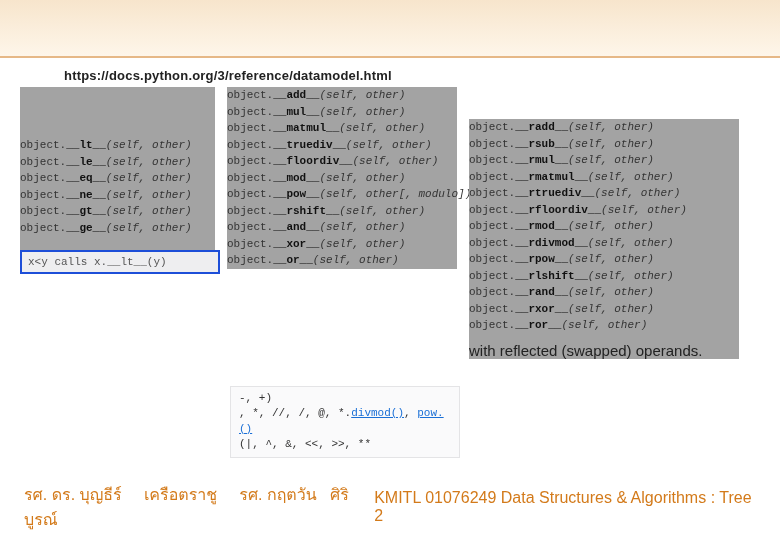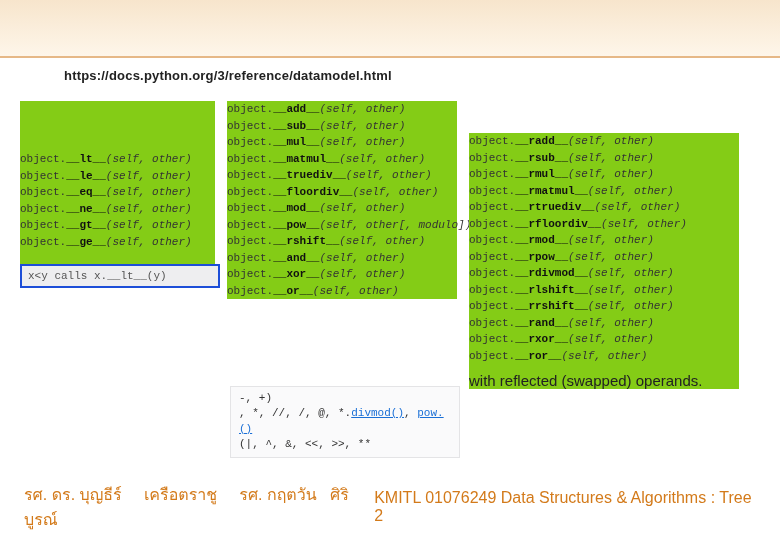--- a/index.html
+++ b/index.html
@@ -1,21 +1,21 @@
 <!DOCTYPE html>
 <html><head>
 <meta charset="utf-8">
 <style>
   * { margin: 0; padding: 0; box-sizing: border-box; }
   body { width: 780px; height: 540px; font-family: Georgia, 'Times New Roman', serif; font-size: 12px; background: #fff; overflow: hidden; }
   .header-band { background: linear-gradient(#f7e5cc, #fef6ea); border-bottom: 2px solid #e6b887; height: 58px; width: 100%; }
   .content { padding: 10px 20px 0 20px; position: relative; }
-  .url { font-family: "Segoe UI", Tahoma, sans-serif; font-size: 13px; font-weight: 600; color: #222; margin-bottom: 18px; letter-spacing: 0.2px; padding-left: 44px; }
+  .url { font-family: "Segoe UI", Tahoma, sans-serif; font-size: 13px; font-weight: 600; color: #222; margin-bottom: 4px; letter-spacing: 0.2px; padding-left: 44px; }
   .cols { display: flex; gap: 12px; align-items: flex-start; }
-  .col { background: #84cc16; display: flex; flex-direction: column; }
+  .col { background: #a3a3a3; display: flex; flex-direction: column; }
   .col1 { width: 195px; }
   .col2 { width: 230px; }
   .col3 { width: 270px; margin-top: 32px; }
   .line { font-family: "Courier New", monospace; font-size: 11px; color: #333; white-space: nowrap; line-height: 1.5; }
   .line .obj { color: #333; }
   .line .meth { font-weight: bold; color: #111; }
   .line .args { color: #333; font-style: italic; }
   .call-box { margin-top: 14px; background: #eeeef0; border: 2px solid #1d4ed8; padding: 4px 6px; font-family: "Courier New", monospace; font-size: 11px; color: #555; width: 200px; }
   .ops-box { margin-top: 8px; margin-left: 210px; background: #fafafb; border: 1px solid #e4e4e6; padding: 4px 8px; font-family: "Courier New", monospace; font-size: 11px; color: #333; width: 230px; line-height: 1.4; position: absolute; top: 320px; }
   .ops-box a { color: #1a6fd6; text-decoration: underline; }
@@ -43,21 +43,20 @@
           <div class="line"><span class="obj">object.</span><span class="meth">__ne__</span><span class="args">(self, other)</span></div>
           <div class="line"><span class="obj">object.</span><span class="meth">__gt__</span><span class="args">(self, other)</span></div>
           <div class="line"><span class="obj">object.</span><span class="meth">__ge__</span><span class="args">(self, other)</span></div>
         </div>
       <div class="call-box">x&lt;y  calls  x.__lt__(y)</div>
     </div>
 
     <div class="col col2">
       <div id="col2-list">
           <div class="line"><span class="obj">object.</span><span class="meth">__add__</span><span class="args">(self, other)</span></div>
-          <div class="line"><span class="obj">object.</span><span class="meth">__sub__</span><span class="args">(self, other)</span></div>
           <div class="line"><span class="obj">object.</span><span class="meth">__mul__</span><span class="args">(self, other)</span></div>
           <div class="line"><span class="obj">object.</span><span class="meth">__matmul__</span><span class="args">(self, other)</span></div>
           <div class="line"><span class="obj">object.</span><span class="meth">__truediv__</span><span class="args">(self, other)</span></div>
           <div class="line"><span class="obj">object.</span><span class="meth">__floordiv__</span><span class="args">(self, other)</span></div>
           <div class="line"><span class="obj">object.</span><span class="meth">__mod__</span><span class="args">(self, other)</span></div>
           <div class="line"><span class="obj">object.</span><span class="meth">__pow__</span><span class="args">(self, other[, modulo])</span></div>
           <div class="line"><span class="obj">object.</span><span class="meth">__rshift__</span><span class="args">(self, other)</span></div>
           <div class="line"><span class="obj">object.</span><span class="meth">__and__</span><span class="args">(self, other)</span></div>
           <div class="line"><span class="obj">object.</span><span class="meth">__xor__</span><span class="args">(self, other)</span></div>
           <div class="line"><span class="obj">object.</span><span class="meth">__or__</span><span class="args">(self, other)</span></div>
@@ -66,24 +65,23 @@
 
     <div class="col col3">
       <div id="col3-list">
           <div class="line"><span class="obj">object.</span><span class="meth">__radd__</span><span class="args">(self, other)</span></div>
           <div class="line"><span class="obj">object.</span><span class="meth">__rsub__</span><span class="args">(self, other)</span></div>
           <div class="line"><span class="obj">object.</span><span class="meth">__rmul__</span><span class="args">(self, other)</span></div>
           <div class="line"><span class="obj">object.</span><span class="meth">__rmatmul__</span><span class="args">(self, other)</span></div>
           <div class="line"><span class="obj">object.</span><span class="meth">__rtruediv__</span><span class="args">(self, other)</span></div>
           <div class="line"><span class="obj">object.</span><span class="meth">__rfloordiv__</span><span class="args">(self, other)</span></div>
           <div class="line"><span class="obj">object.</span><span class="meth">__rmod__</span><span class="args">(self, other)</span></div>
+          <div class="line"><span class="obj">object.</span><span class="meth">__rdivmod__</span><span class="args">(self, other)</span></div>
           <div class="line"><span class="obj">object.</span><span class="meth">__rpow__</span><span class="args">(self, other)</span></div>
-          <div class="line"><span class="obj">object.</span><span class="meth">__rdivmod__</span><span class="args">(self, other)</span></div>
           <div class="line"><span class="obj">object.</span><span class="meth">__rlshift__</span><span class="args">(self, other)</span></div>
-          <div class="line"><span class="obj">object.</span><span class="meth">__rrshift__</span><span class="args">(self, other)</span></div>
           <div class="line"><span class="obj">object.</span><span class="meth">__rand__</span><span class="args">(self, other)</span></div>
           <div class="line"><span class="obj">object.</span><span class="meth">__rxor__</span><span class="args">(self, other)</span></div>
           <div class="line"><span class="obj">object.</span><span class="meth">__ror__</span><span class="args">(self, other)</span></div>
         </div>
       <div class="reflected">with reflected (swapped) operands.</div>
     </div>
 
   </div>
 
   <div class="ops-box">

